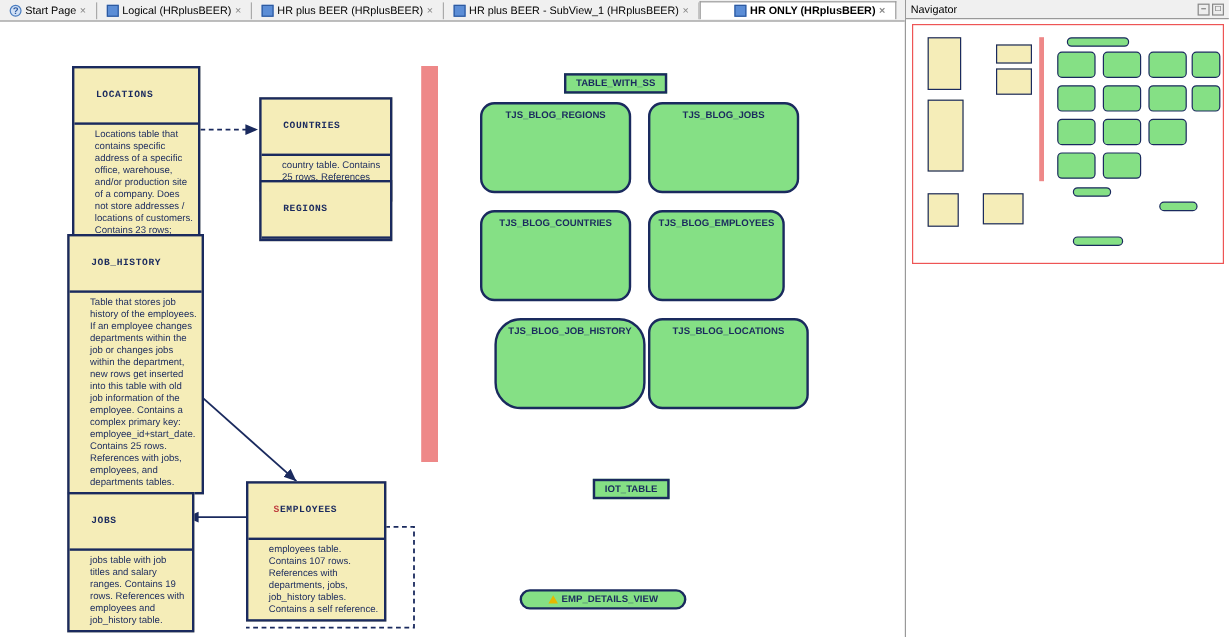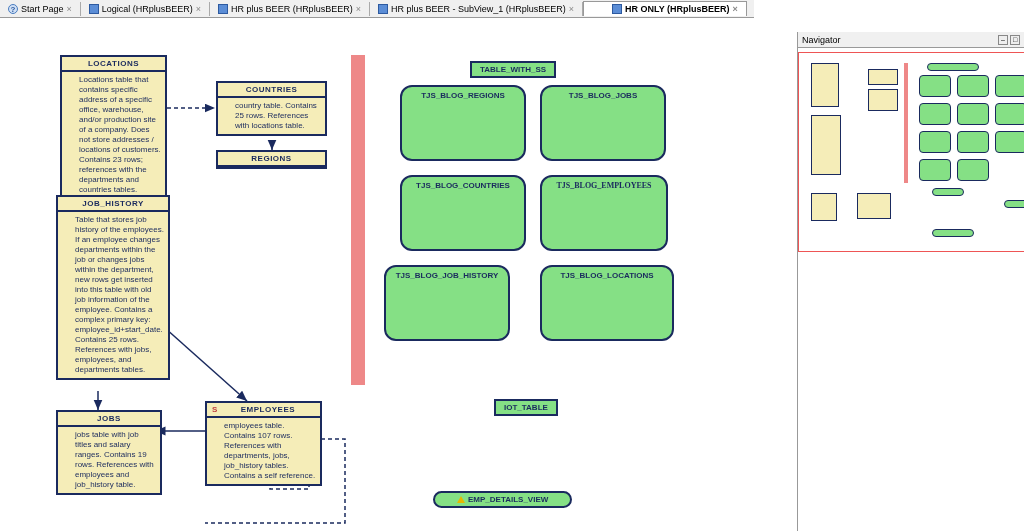--- a/index.html
+++ b/index.html
@@ -6,27 +6,27 @@
 body { font-family: Tahoma, Arial, sans-serif; font-size: 8px; background: #fff; width: 1024px; height: 531px; overflow: hidden; position: relative; }
 .tabbar { position: absolute; top: 0; left: 0; right: 270px; height: 18px; background: #f0f0f0; border-bottom: 1px solid #999; display: flex; align-items: center; font-size: 9px; z-index: 10; }
 .tab { padding: 2px 8px; border-right: 1px solid #aaa; cursor: pointer; display: flex; align-items: center; white-space: nowrap; }
 .tab.active { background: #fff; font-weight: bold; border-top: 1px solid #999; border-left: 1px solid #999; border-right: 1px solid #999; padding-left: 28px; }
 .tab-icon { width: 10px; height: 10px; background: #5b8dd6; margin-right: 3px; border: 1px solid #2d5aa0; display: inline-block; }
 .tab-icon.help { border-radius: 50%; background: #d0e0f5; border: 1px solid #4a7dc0; text-align: center; line-height: 9px; font-size: 8px; color: #2d5aa0; font-weight: bold; }
 .tab-close { margin-left: 3px; color: #888; cursor: pointer; }
 .main { position: absolute; top: 18px; left: 0; right: 270px; bottom: 0; background: #fff; overflow: hidden; }
 .canvas { position: relative; width: 100%; height: 100%; margin: 5px; }
 .entity { position: absolute; background: #f5edb8; border: 2px solid #1a2a5e; font-size: 8px; color: #1a2a5e; }
-.entity-title { text-align: center; font-weight: bold; padding: 2px; border-bottom: 2px solid #1a2a5e; letter-spacing: 0.5px; }
+.entity-title { font-weight: bold; padding: 18px; border-bottom: 2px solid #1a2a5e; letter-spacing: 0.5px; font-family: Liberation Mono, monospace; }
 .entity-body { padding: 3px 4px; line-height: 1.25; margin-left: 13px; }
 .green-title { position: absolute; background: #85e085; border: 2px solid #1a2a5e; color: #1a2a5e; font-weight: bold; text-align: center; font-size: 8px; padding: 2px 8px; }
 .green-box { position: absolute; background: #85e085; border: 2px solid #1a2a5e; border-radius: 12px; color: #1a2a5e; font-weight: bold; font-size: 8px; padding: 4px; display: flex; align-items: flex-start; justify-content: center; }
 .green-box.small { padding: 2px 22px; align-items: center; border-radius: 10px; font-size: 8px; }
 .red-bar { position: absolute; background: #e88; }
-.navigator { position: absolute; top: 0; right: 0; width: 227px; bottom: 0; border-left: 1px solid #999; background: #fff; margin-top: 32px; }
+.navigator { position: absolute; top: 0; right: 0; width: 270px; bottom: 0; border-left: 1px solid #999; background: #fff; }
 .nav-header { height: 16px; background: #f0f0f0; border-bottom: 1px solid #999; font-size: 9px; padding: 1px 4px; display: flex; justify-content: space-between; align-items: center; }
 .nav-btns { display: flex; gap: 2px; }
 .nav-btn { width: 10px; height: 10px; border: 1px solid #888; background: #eee; cursor: pointer; font-size: 7px; text-align: center; line-height: 8px; }
 .thumb { position: relative; width: 260px; height: 200px; margin: 4px auto; border: 1px solid #e55; }
 .thumb-cell { position: absolute; border: 1px solid #1a2a5e; font-size: 4px; }
 .thumb-y { background: #f5edb8; }
 .thumb-g { background: #85e085; border-radius: 4px; }
 .thumb-red { position: absolute; background: #e88; }
 svg.connector { position: absolute; top: 0; left: 0; width: 100%; height: 100%; pointer-events: none; }
 .warn-icon { display:inline-block; width:0; height:0; border-left:4px solid transparent; border-right:4px solid transparent; border-bottom:7px solid #e6b800; margin-right:3px; vertical-align:middle; }
@@ -114,22 +114,22 @@
       <div class="entity-body">employees table. Contains 107 rows. References with departments, jobs, job_history tables. Contains a self reference.</div>
     </div>
 
     <div class="red-bar" style="left:346px; top:32px; width:14px; height:330px;"></div>
 
     <div class="green-title" style="left:465px; top:38px;">TABLE_WITH_SS</div>
 
     <div class="green-box" style="left:395px; top:62px; width:126px; height:76px;">TJS_BLOG_REGIONS</div>
     <div class="green-box" style="left:535px; top:62px; width:126px; height:76px;">TJS_BLOG_JOBS</div>
     <div class="green-box" style="left:395px; top:152px; width:126px; height:76px;">TJS_BLOG_COUNTRIES</div>
-    <div class="green-box" style="left:535px; top:152px; width:128px; height:76px;font-family:Liberation Serif, serif;">TJS_BLOG_EMPLOYEES</div>
-    <div class="green-box" style="left:379px; top:242px; width:126px; height:76px;">TJS_BLOG_JOB_HISTORY</div>
+    <div class="green-box" style="left:535px; top:152px; width:114px; height:76px;">TJS_BLOG_EMPLOYEES</div>
+    <div class="green-box" style="left:407px; top:242px; width:126px; height:76px;border-radius:22px;">TJS_BLOG_JOB_HISTORY</div>
     <div class="green-box" style="left:535px; top:242px; width:134px; height:76px;">TJS_BLOG_LOCATIONS</div>
 
     <div class="green-title" style="left:441px; top:376px;margin-left:48px;">IOT_TABLE</div>
 
     <div class="green-box small" style="left:428px; top:468px;">
       <span class="warn-icon"></span>
       <span>EMP_DETAILS_VIEW</span>
     </div>
   </div>
 </div>

